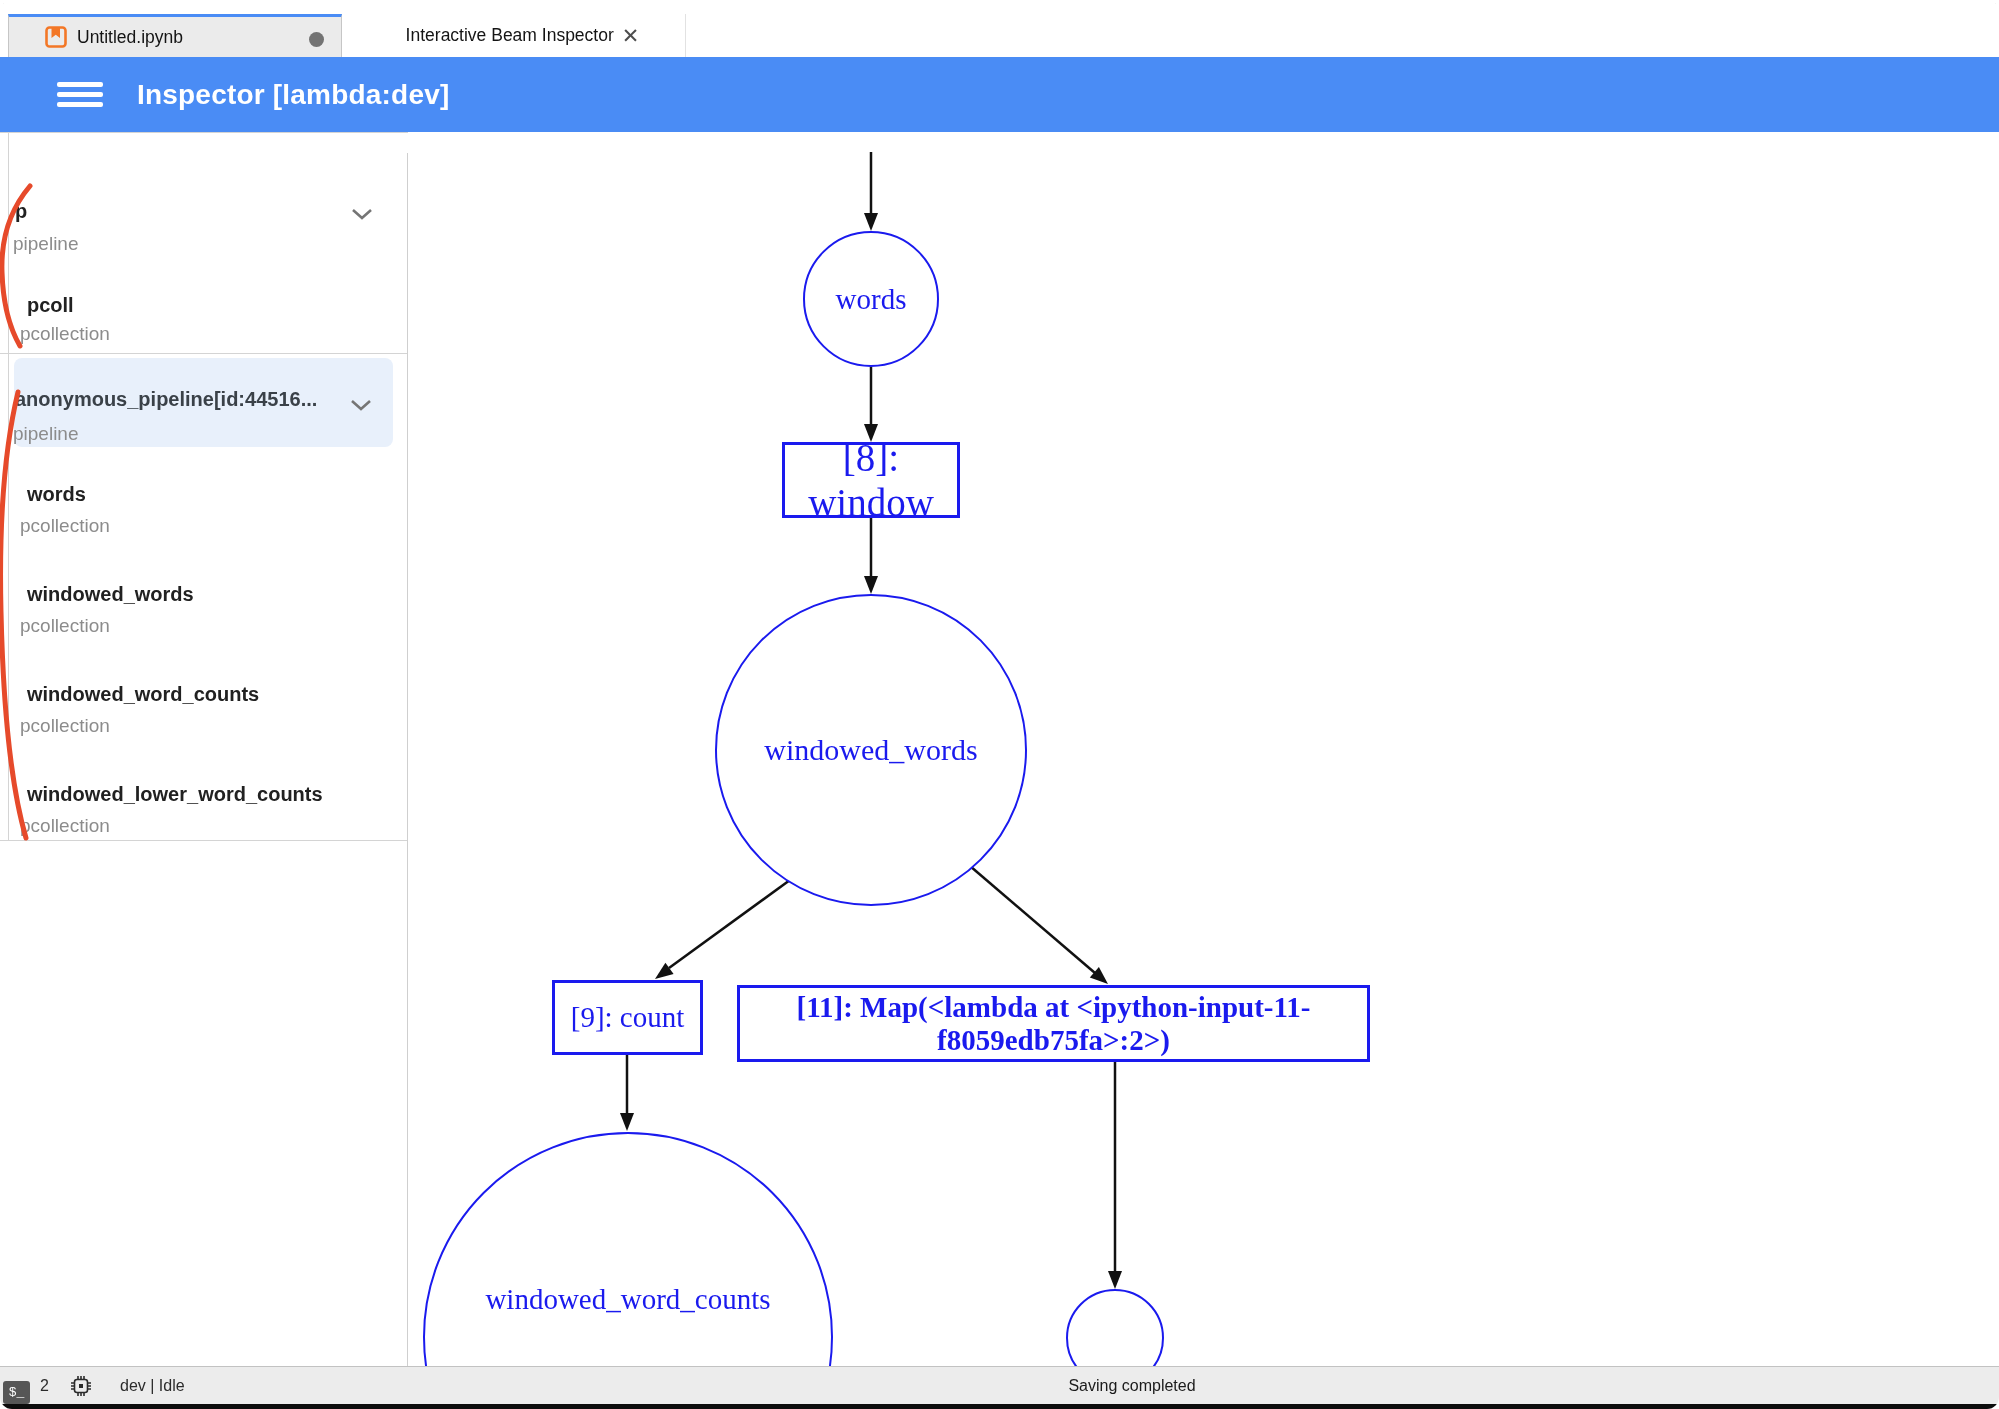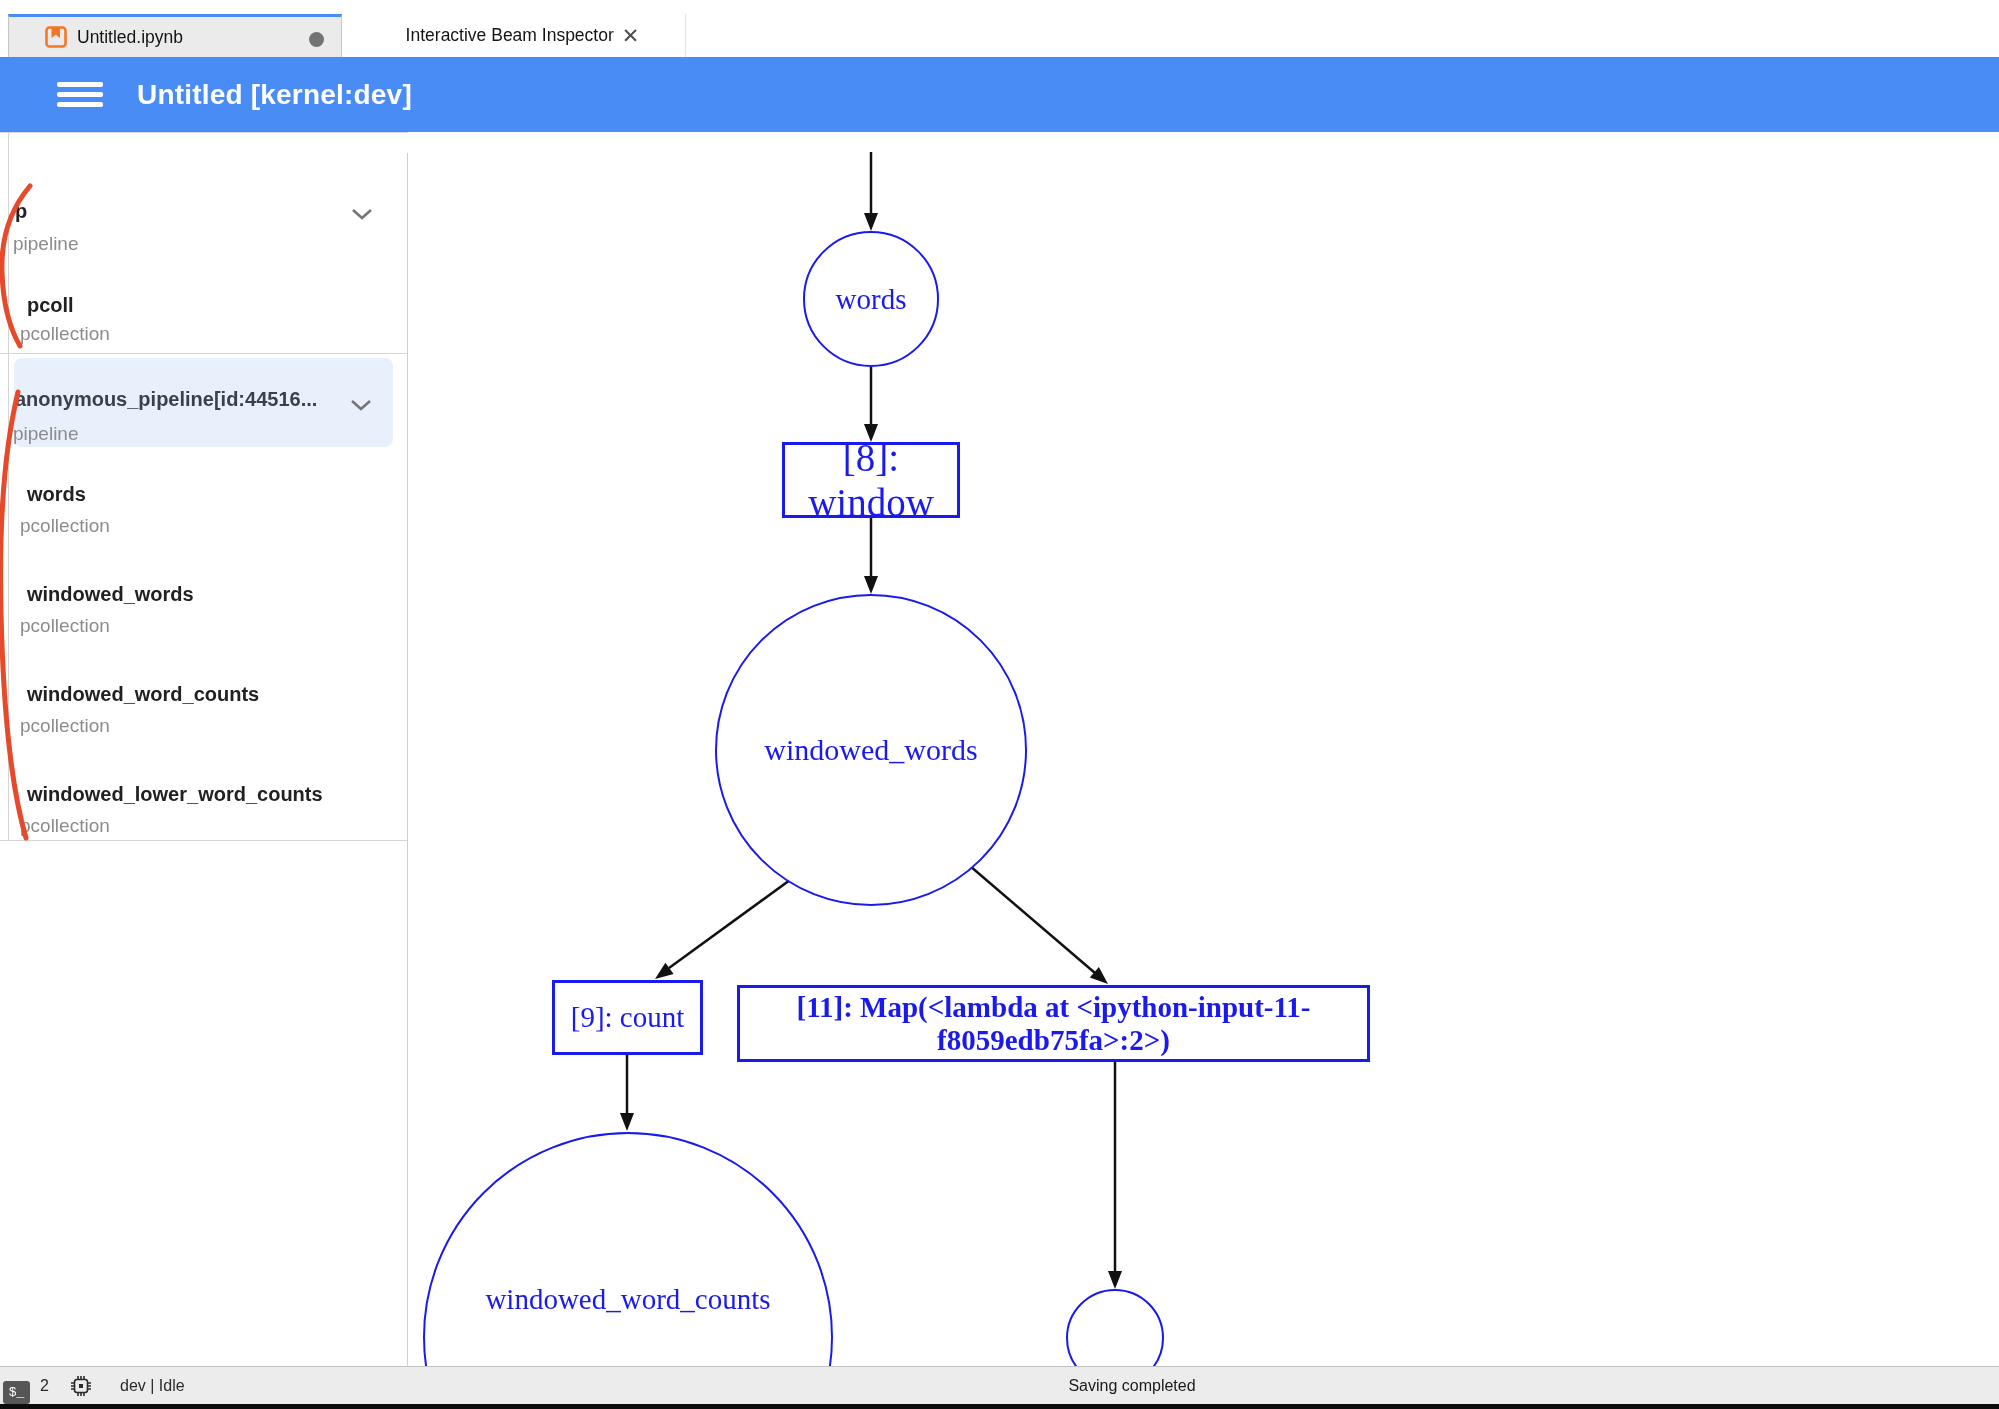--- a/index.html
+++ b/index.html
@@ -1,17 +1,17 @@
 <!DOCTYPE html>
 <html><head>
 <meta charset="utf-8">
 <style>
   html,body{margin:0;padding:0;background:#fff;}
   #app{position:relative;width:1999px;height:1409px;overflow:hidden;
-       font-family:"Liberation Sans",sans-serif;background:#fff;}
+       font-family:"Liberation Sans",sans-serif;background:#fff;border-radius:12px;}
 
   
   .win-edge{position:absolute;left:0;top:3px;width:1999px;height:1px;background:#d9d9d9;}
 
   
   .tabbar{position:absolute;left:0;top:0;width:1999px;height:57px;background:#fff;}
   .tab{position:absolute;top:14px;height:43px;display:flex;align-items:center;box-sizing:border-box;}
   .tab-notebook{left:8px;width:334px;background:#ebebeb;border-left:1px solid #c6c6c6;
                 border-right:1px solid #c6c6c6;border-top:3px solid #4a8cf5;}
   .tab-notebook .nb-icon{margin-left:36px;width:22px;height:22px;flex:0 0 auto;}
@@ -90,21 +90,21 @@
       <span class="close-x">✕</span>
     </div>
   </div>
 
   <div class="header">
     <div class="hamburger">
       <span></span>
         <span></span>
         <span></span>
     </div>
-    <div class="header-title">Untitled [kernel:dev]</div>
+    <div class="header-title">Inspector [lambda:dev]</div>
   </div>
 
   <div class="content">
 
     <div class="sidebar">
       <div class="card-top"></div>
       <div class="card-left"></div>
       <div class="card-div"></div>
       <div class="card-bottom"></div>
 

